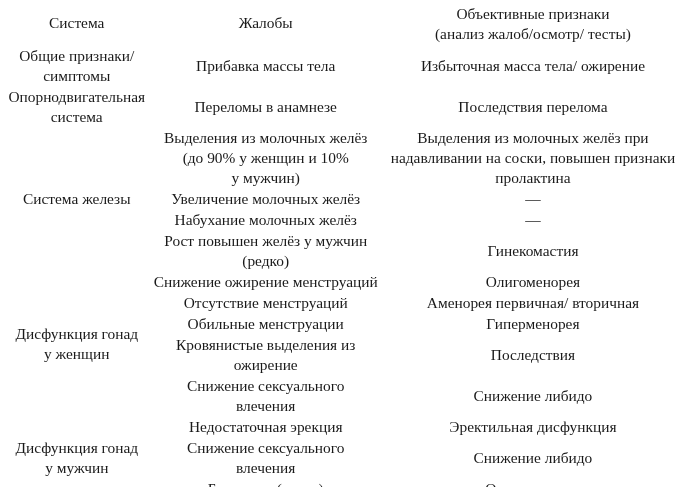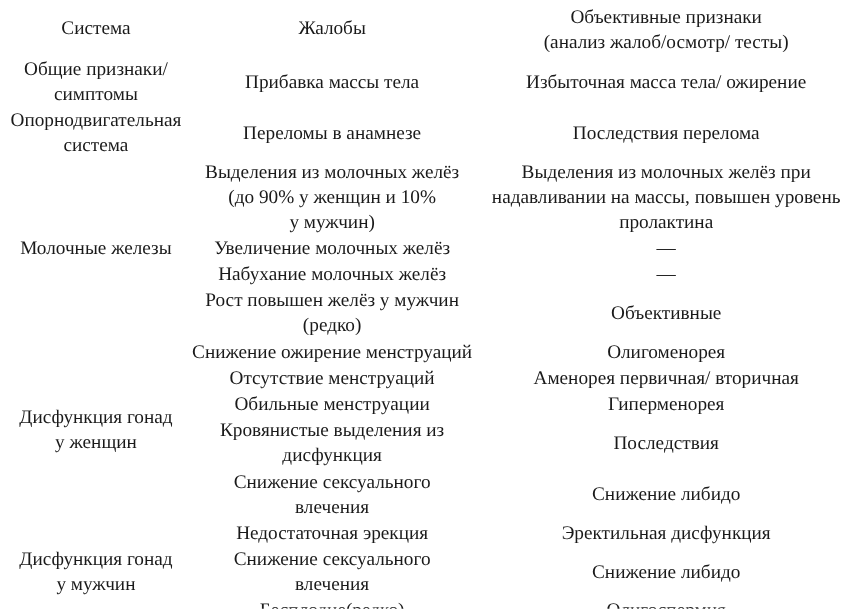--- a/index.html
+++ b/index.html
@@ -98,30 +98,30 @@
         <td class="c2">
           <span class="ln">Переломы в анамнезе</span>
         </td>
         <td class="c3">
           <span class="ln">Последствия перелома</span>
         </td>
       </tr>
 
       <tr class="r-3">
         <td class="c1" rowspan="4">
-          <span class="ln">Молочные железы</span>
+          <span class="ln">Система железы</span>
         </td>
         <td class="c2 top">
           <span class="ln">Выделения из молочных желёз</span>
           <span class="ln">(до 90% у женщин и 10%</span>
           <span class="ln">у мужчин)</span>
         </td>
         <td class="c3 top">
           <span class="ln">Выделения из молочных желёз при</span>
-          <span class="ln">надавливании на массы, повышен уровень</span>
+          <span class="ln">надавливании на соски, повышен признаки</span>
           <span class="ln">пролактина</span>
         </td>
       </tr>
       <tr class="r-1">
         <td class="c2">
           <span class="ln">Увеличение молочных желёз</span>
         </td>
         <td class="c3">
           <span class="ln dash">—</span>
         </td>
@@ -133,21 +133,21 @@
         <td class="c3">
           <span class="ln dash">—</span>
         </td>
       </tr>
       <tr class="r-2">
         <td class="c2">
           <span class="ln">Рост повышен желёз у мужчин</span>
           <span class="ln">(редко)</span>
         </td>
         <td class="c3">
-          <span class="ln">Объективные</span>
+          <span class="ln">Гинекомастия</span>
         </td>
       </tr>
 
       <tr class="r-1">
         <td class="c1" rowspan="5">
           <span class="ln">Дисфункция гонад</span>
           <span class="ln">у женщин</span>
         </td>
         <td class="c2">
           <span class="ln nowrapish">Снижение ожирение менструаций</span>
@@ -168,21 +168,21 @@
         <td class="c2">
           <span class="ln">Обильные менструации</span>
         </td>
         <td class="c3">
           <span class="ln">Гиперменорея</span>
         </td>
       </tr>
       <tr class="r-2">
         <td class="c2">
           <span class="ln">Кровянистые выделения из</span>
-          <span class="ln">дисфункция</span>
+          <span class="ln">ожирение</span>
         </td>
         <td class="c3">
           <span class="ln">Последствия</span>
         </td>
       </tr>
       <tr class="r-2">
         <td class="c2">
           <span class="ln">Снижение сексуального</span>
           <span class="ln">влечения</span>
         </td>

